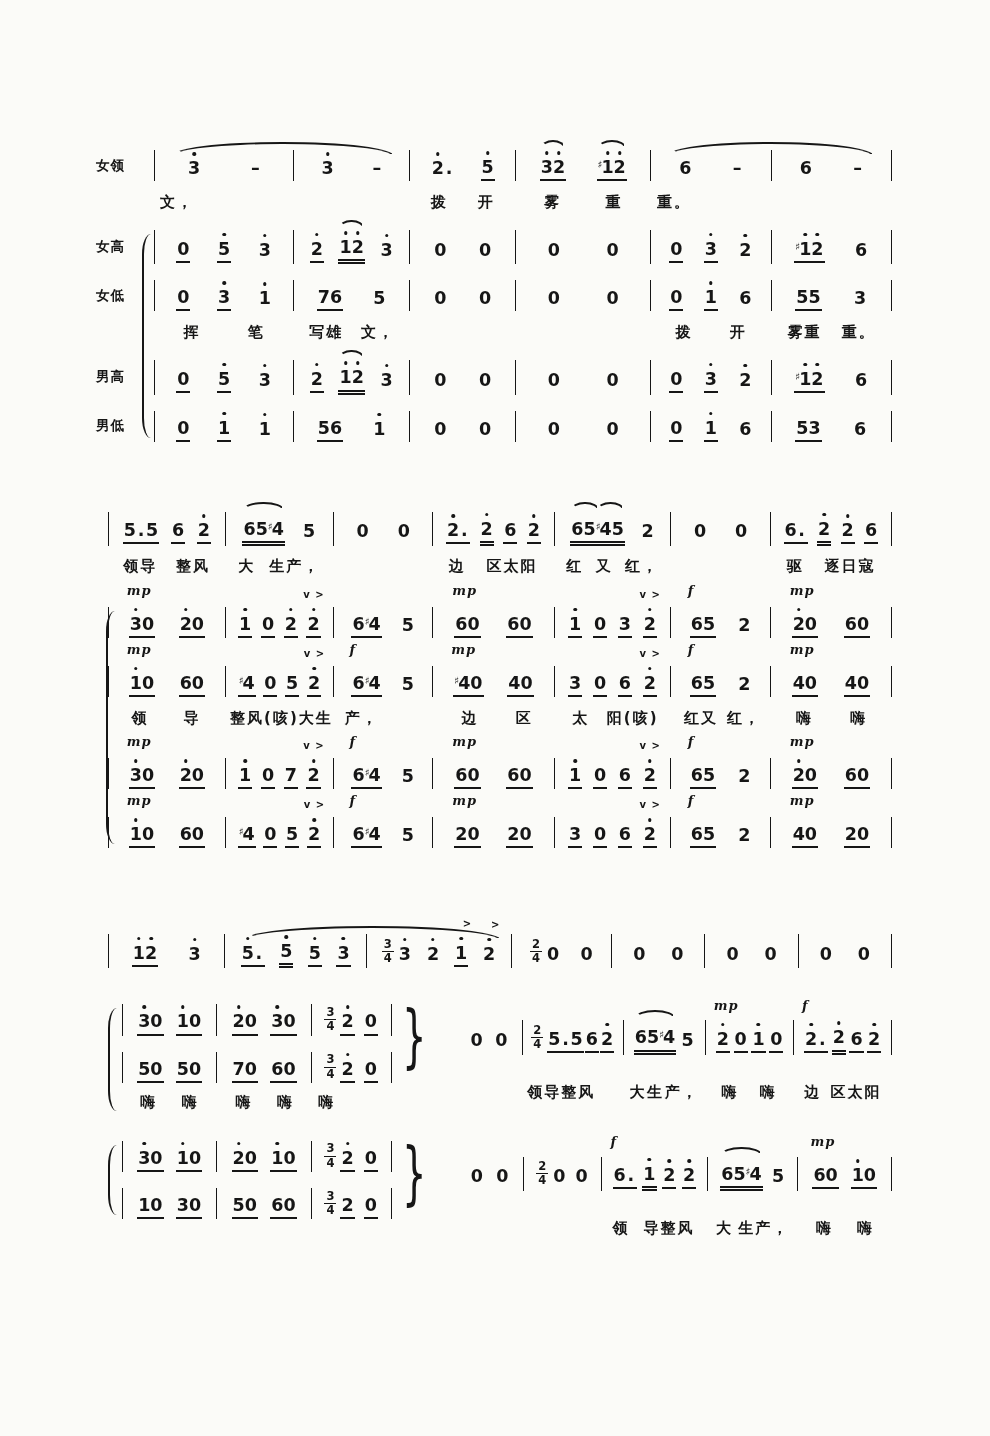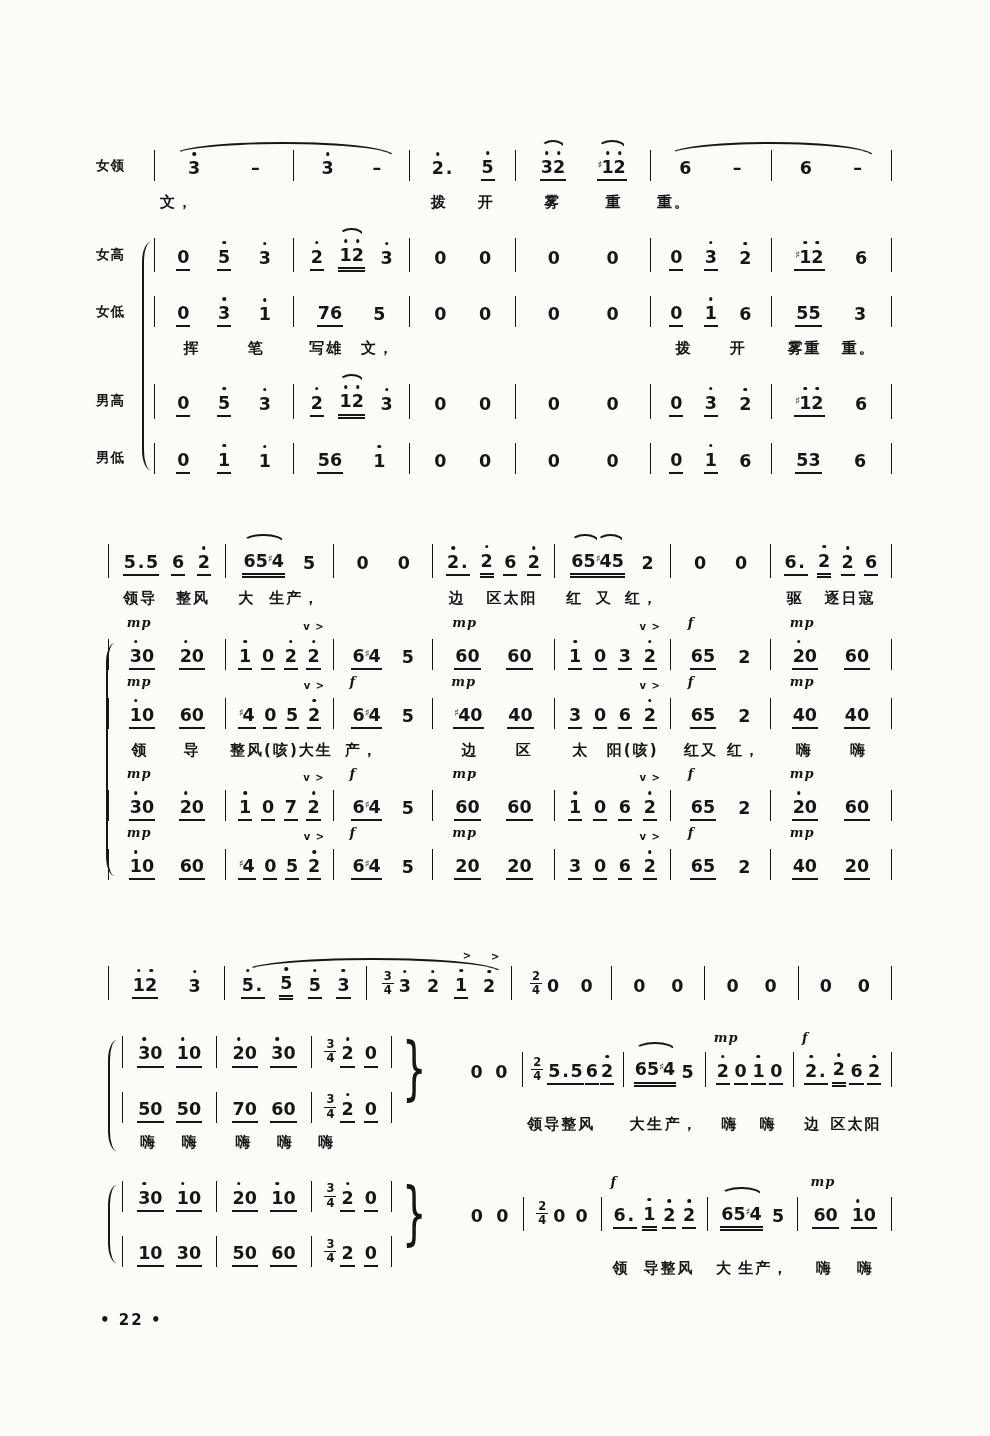--- a/index.html
+++ b/index.html
@@ -3,21 +3,21 @@
 <meta charset="utf-8">
 <style>
   :root{ --ink:#161616; --paper:#fbfbf8; }
   *{box-sizing:border-box;}
   html,body{margin:0;padding:0;background:var(--paper);}
   .page{width:990px;height:1436px;background:var(--paper);position:relative;
         padding:150px 98px 0 96px;overflow:hidden;
         font-family:"DejaVu Sans",sans-serif;color:var(--ink);}
   
   .line-row{display:flex;}
-  .system .line-row.notes{margin-top:24px;}
+  .system .line-row.notes{margin-top:16px;}
   .system .line-row.notes.dynrow{margin-top:28px;}
   .system .line-row.lyrics{margin-top:9px;}
   .block + .block{margin-top:12px;}
   .block:first-child div.line-row:first-of-type{margin-top:0;}
   .sys2{margin-top:70px;padding-left:12px;}
   .sys3{margin-top:86px;padding-left:12px;}
   .sys4{margin-top:36px;padding-left:14px;}
   .sys5{margin-top:26px;padding-left:14px;}
   .vlabel{width:58px;flex:0 0 58px;font-size:13.5px;font-weight:700;
           display:flex;align-items:center;letter-spacing:1px;}
@@ -1851,14 +1851,13 @@
                 <div class="lcell" style="flex-grow: 1.2;">
                   <span class="lw">嗨</span>
                   <span class="lw">嗨</span>
                 </div>
               </div>
             </div>
           </div>
         </div>
       </section>
     </div>
-  <div class="page-number">• 22 •</div>
 </div>
 
 </body></html>

